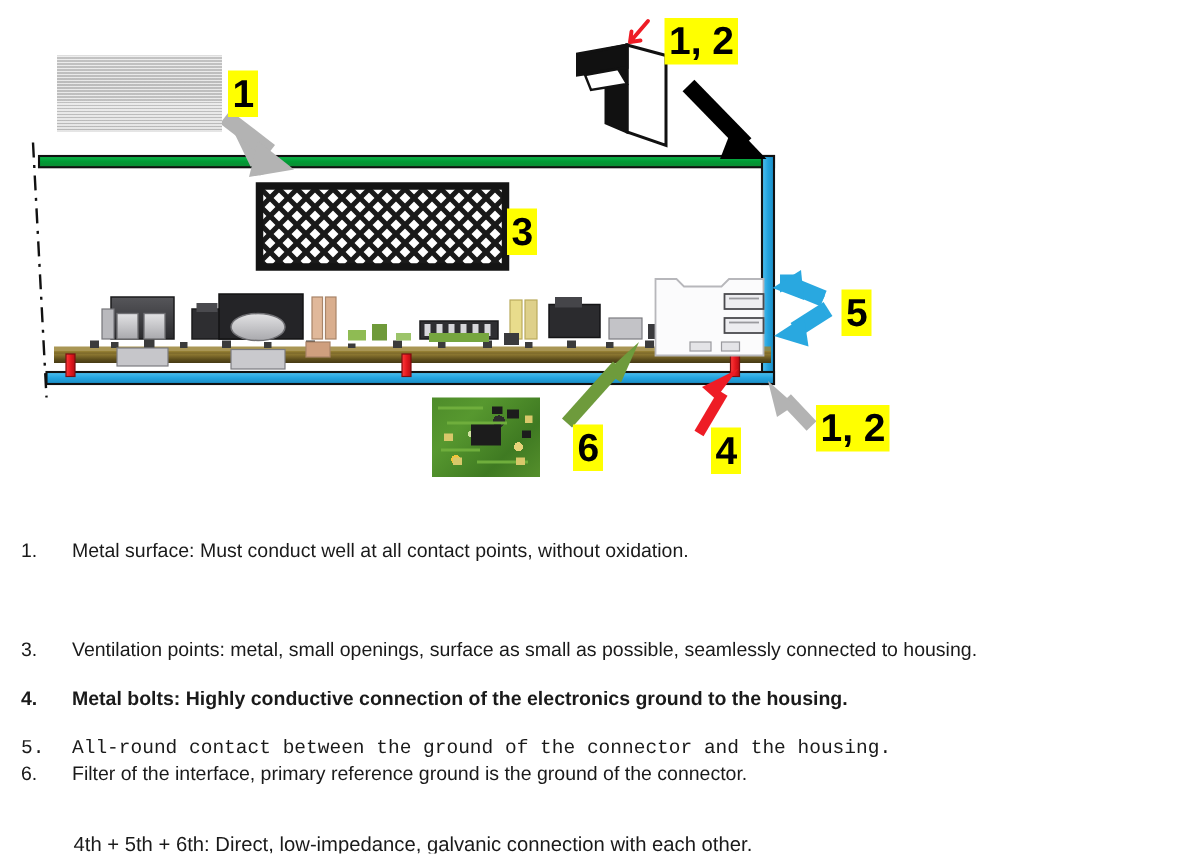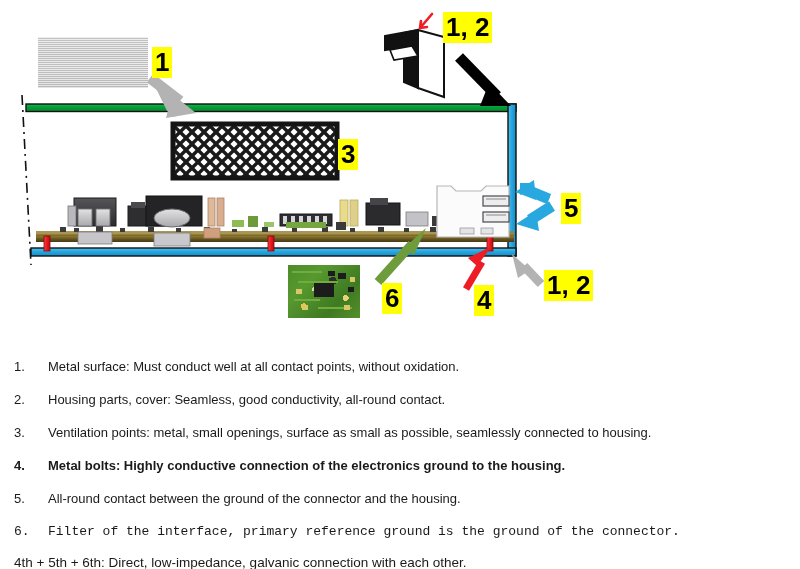--- a/index.html
+++ b/index.html
@@ -335,34 +335,31 @@
 
   <div class="yellow-label" style="left:382px; top:283px; font-size:26px;">6</div>
 </div>
 
 <div id="notes">
 
   <div class="note-row" style="top:19px;">
     <span class="note-num">1.</span><span class="note-text">Metal surface: Must conduct well at all contact points, without oxidation.</span>
   </div>
 
-  <div class="note-row" style="top:52px;">
-    <span class="note-num">2.</span><span class="note-text">Housing parts, cover: Seamless, good conductivity, all-round contact.</span>
-  </div>
 
   <div class="note-row" style="top:85px;">
     <span class="note-num">3.</span><span class="note-text">Ventilation points: metal, small openings, surface as small as possible, seamlessly connected to housing.</span>
   </div>
 
   <div class="note-row" style="top:118px;font-weight:bold;">
     <span class="note-num">4.</span><span class="note-text">Metal bolts: Highly conductive connection of the electronics ground to the housing.</span>
   </div>
 
-  <div class="note-row" style="top:151px;">
+  <div class="note-row" style="top:151px;font-family:Liberation Mono, monospace;">
     <span class="note-num">5.</span><span class="note-text">All-round contact between the ground of the connector and the housing.</span>
   </div>
 
-  <div class="note-row" style="top:184px;font-family:Liberation Mono, monospace;">
+  <div class="note-row" style="top:168px;">
     <span class="note-num">6.</span><span class="note-text">Filter of the interface, primary reference ground is the ground of the connector.</span>
   </div>
 
-  <div class="note-summary" style="top:215px;">4th + 5th + 6th: Direct, low-impedance, galvanic connection with each other.</div>
+  <div class="note-summary" style="top:215px;margin-left:35px;">4th + 5th + 6th: Direct, low-impedance, galvanic connection with each other.</div>
 </div>
 
 </body></html>

